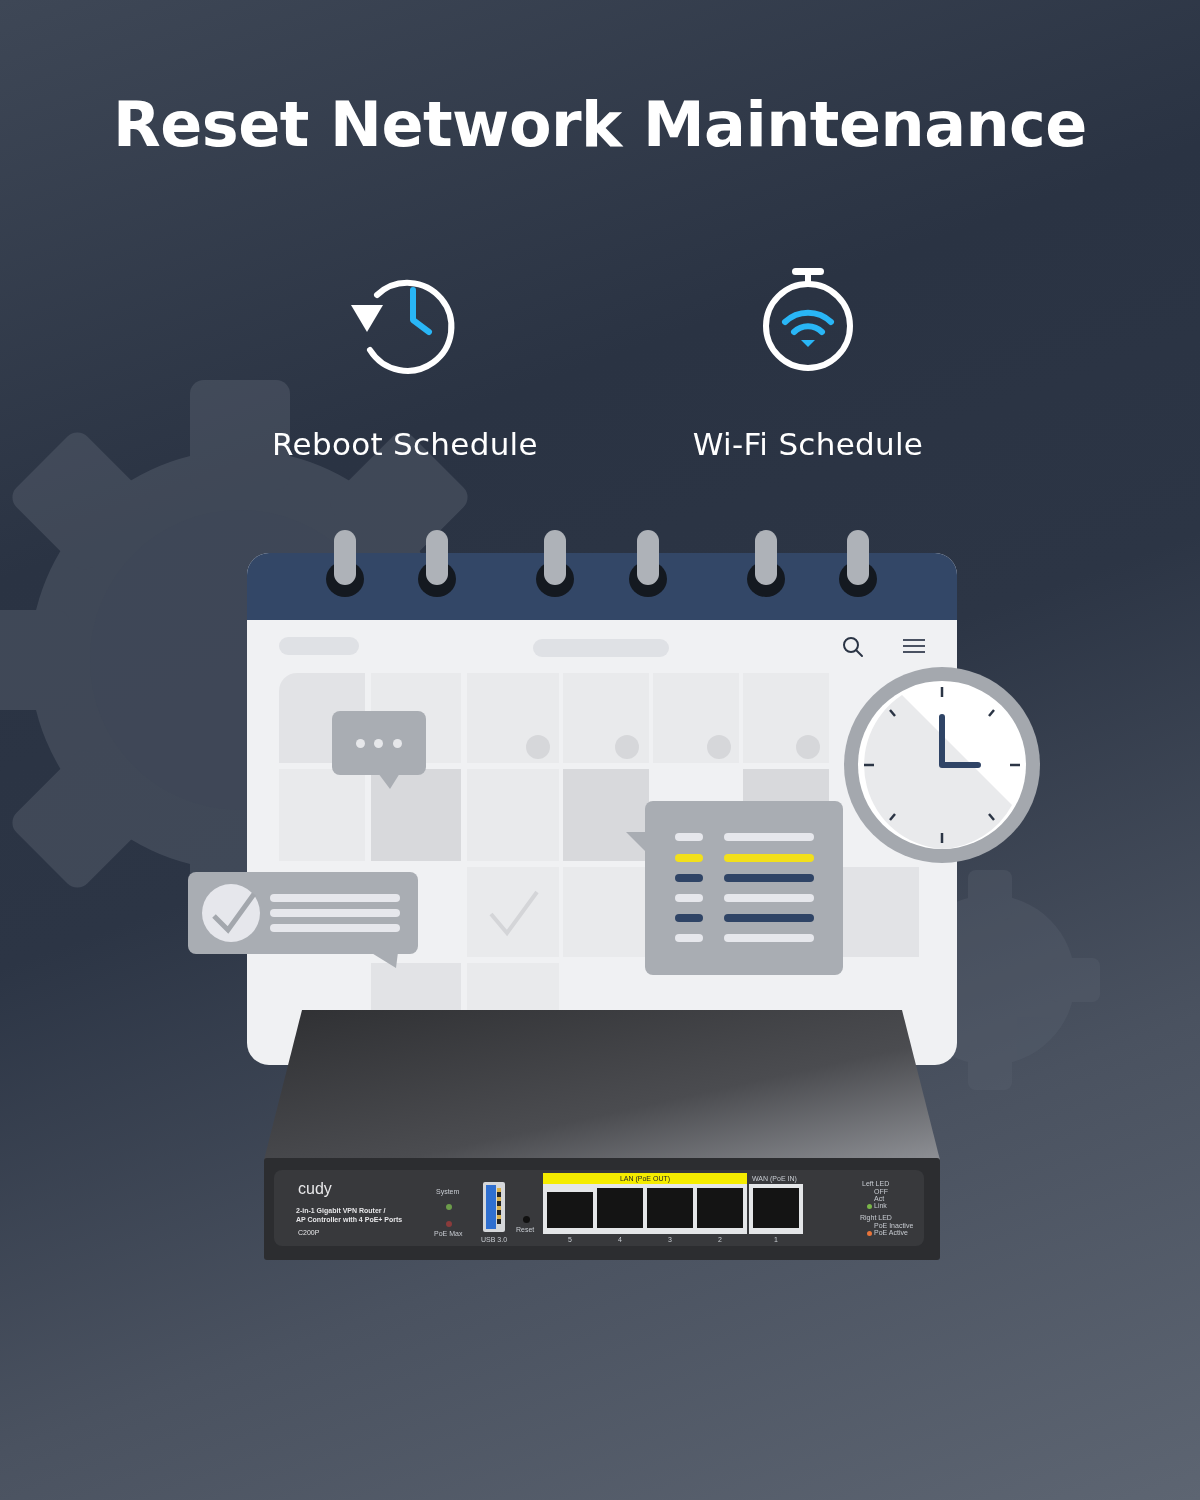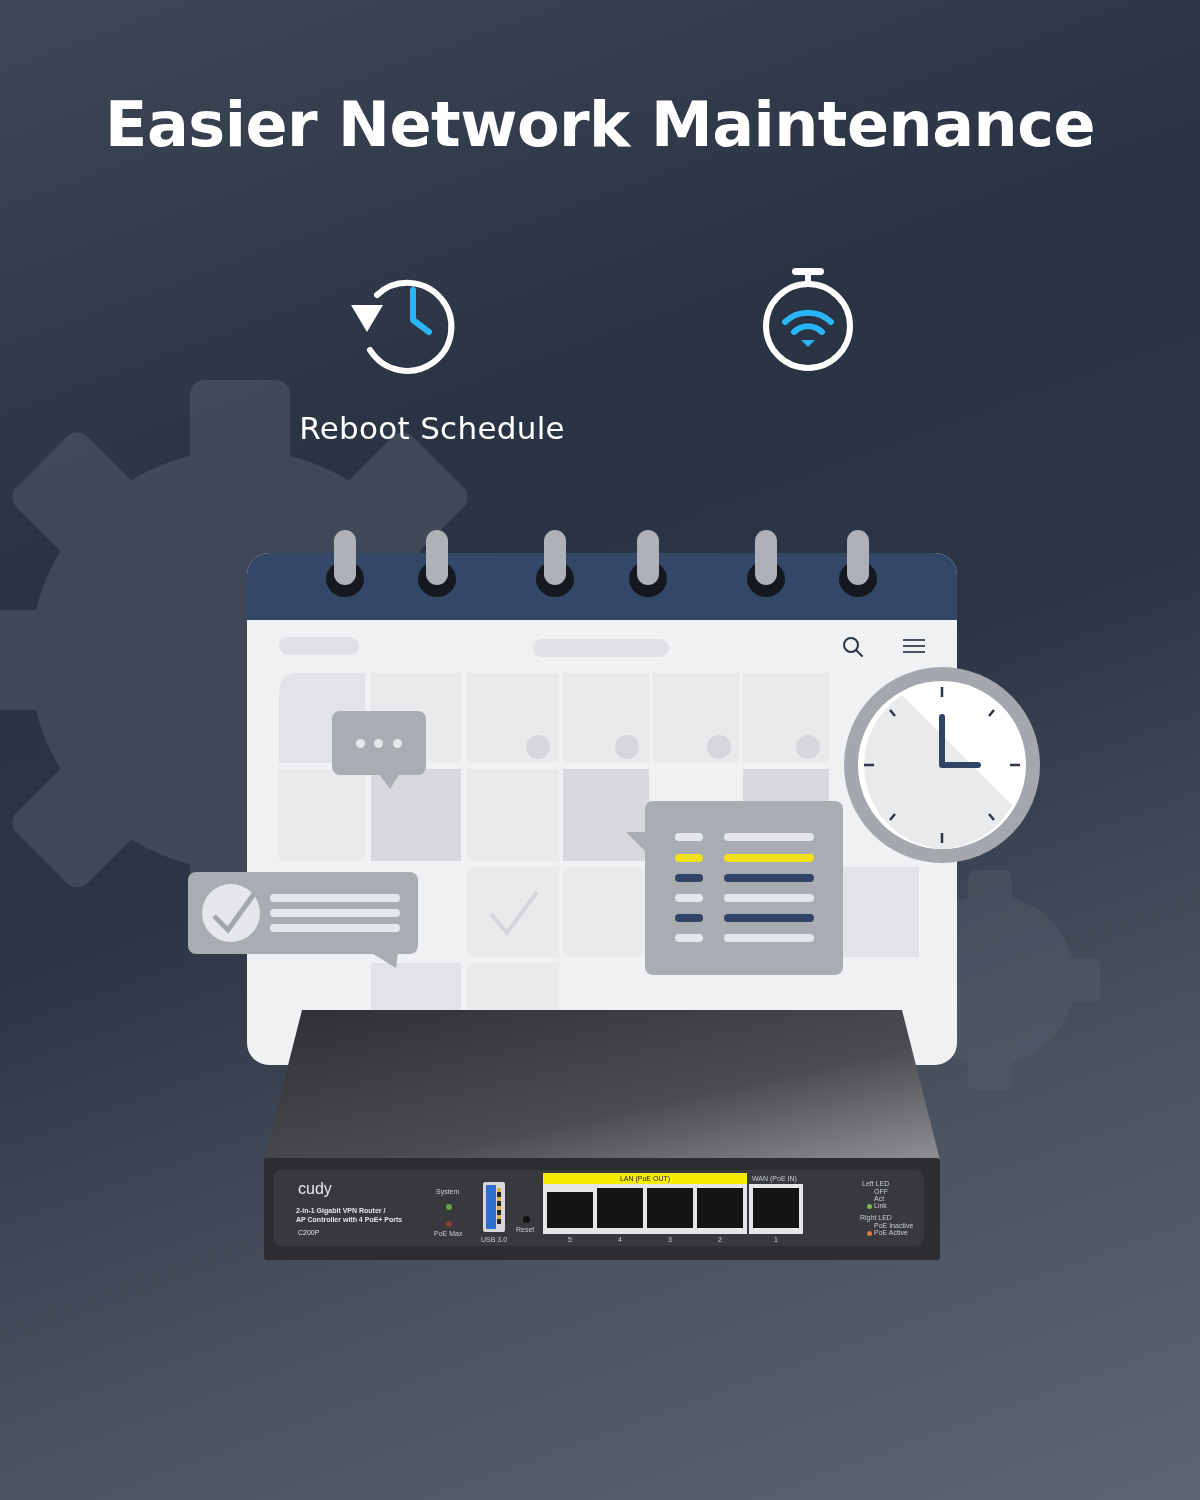--- a/index.html
+++ b/index.html
@@ -4,21 +4,21 @@
 <style>
   * { box-sizing: border-box; margin: 0; padding: 0; }
   body { width: 1200px; height: 1500px; overflow: hidden; font-family: "Liberation Sans", sans-serif; }
   .page { position: relative; width: 1200px; height: 1500px; overflow: hidden;
     background: linear-gradient(160deg, #3e4756 0%, #2a3343 30%, #2c3545 50%, #4a5260 75%, #5d6572 100%); }
   .bg-gear { position: absolute; }
   .title { position: absolute; top: 88px; left: 0; width: 1200px; text-align: center; color: #fff;
     font-family: "DejaVu Sans", sans-serif; font-weight: bold; font-size: 62px; letter-spacing: -0.5px; }
   .feature { position: absolute; top: 262px; width: 320px; text-align: center; }
   .feature .icon { display: block; margin: 0 auto; }
-  .feature .label { display: block; margin-top: 28px; color: #fff; font-size: 31px; font-family: "DejaVu Sans", sans-serif; font-weight: normal; letter-spacing: 0.3px; text-align: right; }
+  .feature .label { display: block; margin-top: 44px; color: #fff; font-size: 31px; font-family: "DejaVu Sans", sans-serif; font-weight: normal; letter-spacing: 0.3px; }
   .f1 { left: 245px; } .f2 { left: 648px; }
 
   .calendar { position: absolute; left: 247px; top: 553px; width: 710px; height: 512px; border-radius: 22px; overflow: hidden; background: #f0f1f3; }
   .cal-head { position: absolute; left: 0; top: 0; width: 100%; height: 67px; background: #334767; }
   .ring { position: absolute; top: 530px; width: 22px; height: 55px; background: #aeb2b8; border-radius: 11px; z-index: 3; }
   .ring-hole { position: absolute; top: 561px; width: 38px; height: 36px; background: #141920; border-radius: 50%; z-index: 2; }
   .pill { position: absolute; background: #dfe1e5; border-radius: 10px; height: 18px; }
   .cell { position: absolute; }
   .bubble { position: absolute; background: #a9adb3; border-radius: 8px; }
   .line { position: absolute; height: 8px; border-radius: 4px; }
@@ -47,40 +47,41 @@
   <svg class="bg-gear" style="left:870px;top:860px" width="240" height="240" viewBox="0 0 240 240">
     <g fill="#5a6270" opacity="0.35">
       <circle cx="120" cy="120" r="85"></circle>
       <rect x="98" y="10" width="44" height="50" rx="8"></rect>
       <rect x="98" y="180" width="44" height="50" rx="8"></rect>
       <rect x="10" y="98" width="50" height="44" rx="8"></rect>
       <rect x="180" y="98" width="50" height="44" rx="8"></rect>
     </g>
   </svg>
 
-  <h1 class="title">Easier Network Maintenance</h1>
+  <h1 class="title">Reset Network Maintenance</h1>
 
   <div class="feature f1">
     <svg class="icon" width="120" height="120" viewBox="0 0 120 120">
       <path d="M 32 33 A 44 44 0 1 1 25 88" fill="none" stroke="#fff" stroke-width="6" stroke-linecap="round"></path>
       <polygon points="6,43 38,43 22,70" fill="#fff"></polygon>
       <polyline points="68,28 68,58 84,70" fill="none" stroke="#29b6f6" stroke-width="6" stroke-linecap="round" stroke-linejoin="round"></polyline>
     </svg>
     <span class="label">Reboot Schedule</span>
   </div>
 
   <div class="feature f2">
     <svg class="icon" width="120" height="120" viewBox="0 0 120 120">
       <rect x="44" y="6" width="32" height="7" rx="3.5" fill="#fff"></rect>
       <rect x="57" y="10" width="6" height="12" fill="#fff"></rect>
       <circle cx="60" cy="64" r="42" fill="none" stroke="#fff" stroke-width="6"></circle>
       <path d="M 37 60 A 33 33 0 0 1 83 60" fill="none" stroke="#29b6f6" stroke-width="6" stroke-linecap="round"></path>
       <path d="M 46 70 A 20 20 0 0 1 74 70" fill="none" stroke="#29b6f6" stroke-width="6" stroke-linecap="round"></path>
       <polygon points="53,78 67,78 60,85" fill="#29b6f6"></polygon>
     </svg>
+    <span class="label">Wi-Fi Schedule</span>
   </div>
 
   <div class="calendar">
     <div class="cal-head"></div>
     <div class="pill" style="left:32px;top:84px;width:80px;"></div>
     <div class="pill" style="left:286px;top:86px;width:136px;"></div>
     <svg style="position:absolute;left:594px;top:82px" width="24" height="24" viewBox="0 0 24 24">
       <circle cx="10" cy="10" r="7" fill="none" stroke="#2b3545" stroke-width="2"></circle>
       <line x1="15" y1="15" x2="21" y2="21" stroke="#2b3545" stroke-width="2" stroke-linecap="round"></line>
     </svg>

